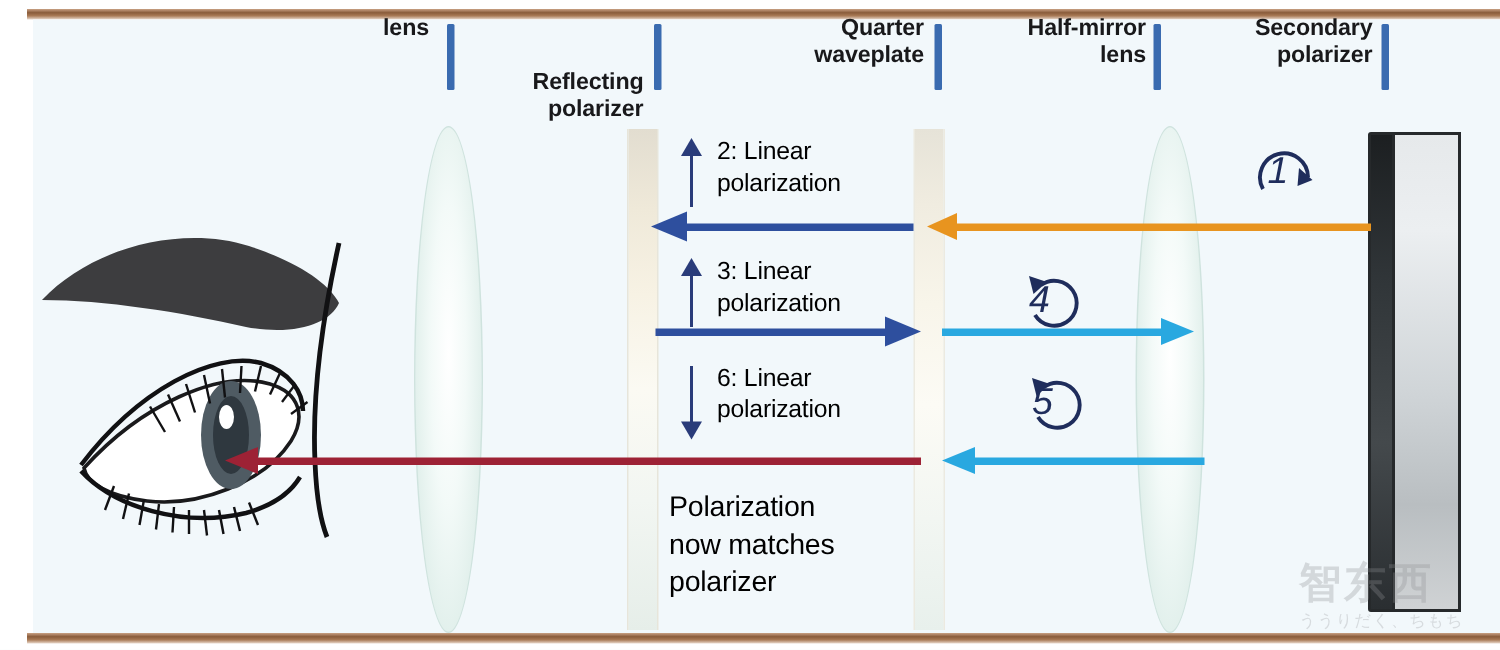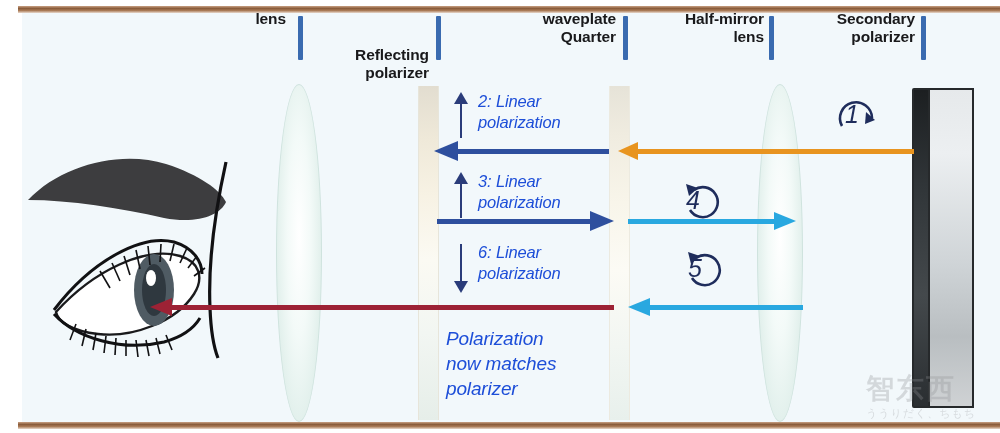--- a/index.html
+++ b/index.html
@@ -102,22 +102,21 @@
   .arrowhead {
     position: absolute;
     width: 0;
     height: 0;
   }
 
   
   .note {
     position: absolute;
     font-size: 16.5px;
-    font-style: italic;
-    color: #1d4ed8;
+    color: #000000;
     line-height: 1.28;
     letter-spacing: -0.15px;
   }
   .note.big {
     font-size: 19px;
     line-height: 1.32;
   }
 
   
   .vind {
@@ -172,22 +171,22 @@
   </div>
   <div class="tick" style="left:298px; top:16px; height:44px;"></div>
 
   <div class="col-label" style="left:305px; top:10px; width:124px;margin-top:36px;">
     <div>Reflecting</div>
     <div>polarizer</div>
   </div>
   <div class="tick" style="left:436px; top:16px; height:44px;"></div>
 
   <div class="col-label" style="left:492px; top:10px; width:124px;">
+    <div>Quarter</div>
     <div>waveplate</div>
-    <div>Quarter</div>
   </div>
   <div class="tick" style="left:623px; top:16px; height:44px;"></div>
 
   <div class="col-label" style="left:646px; top:10px; width:118px;">
     <div>Half-mirror</div>
     <div>lens</div>
   </div>
   <div class="tick" style="left:769px; top:16px; height:44px;"></div>
 
   <div class="col-label" style="left:793px; top:10px; width:122px;">

